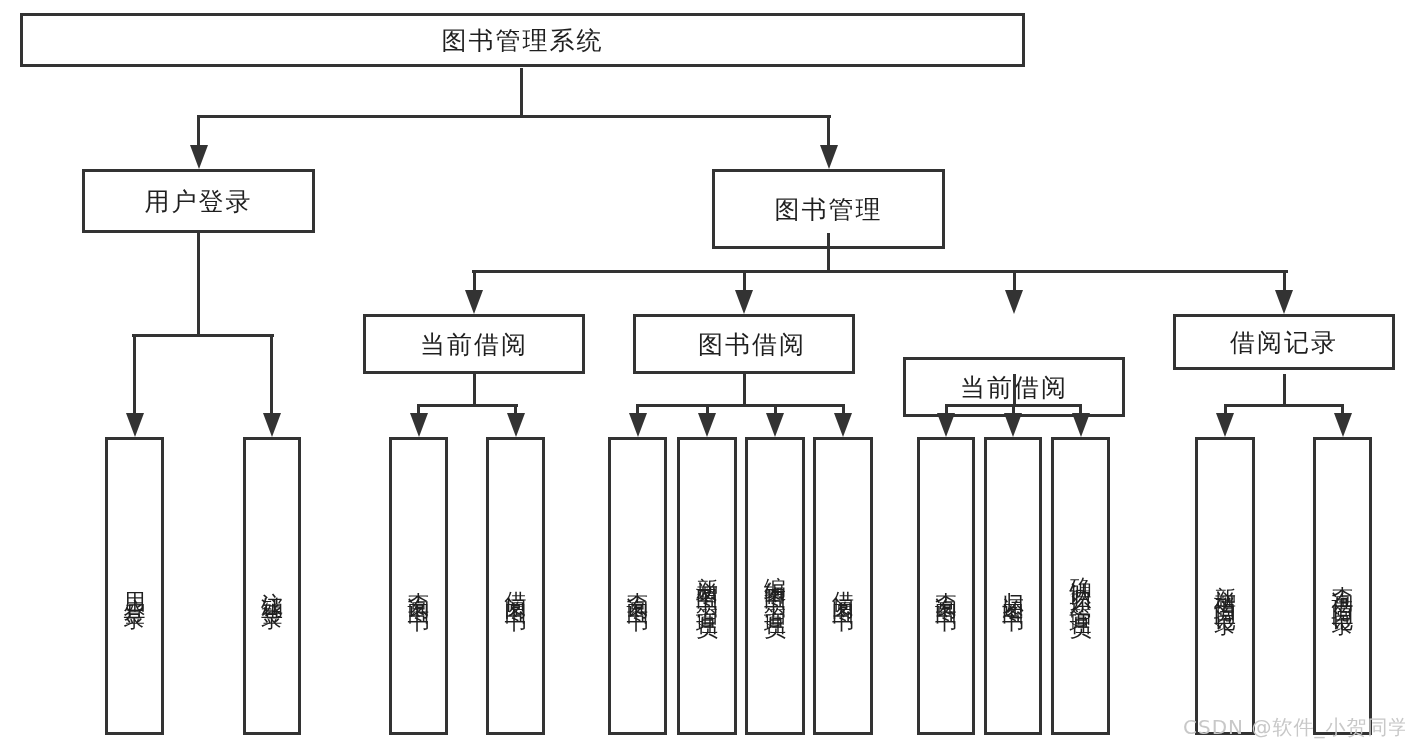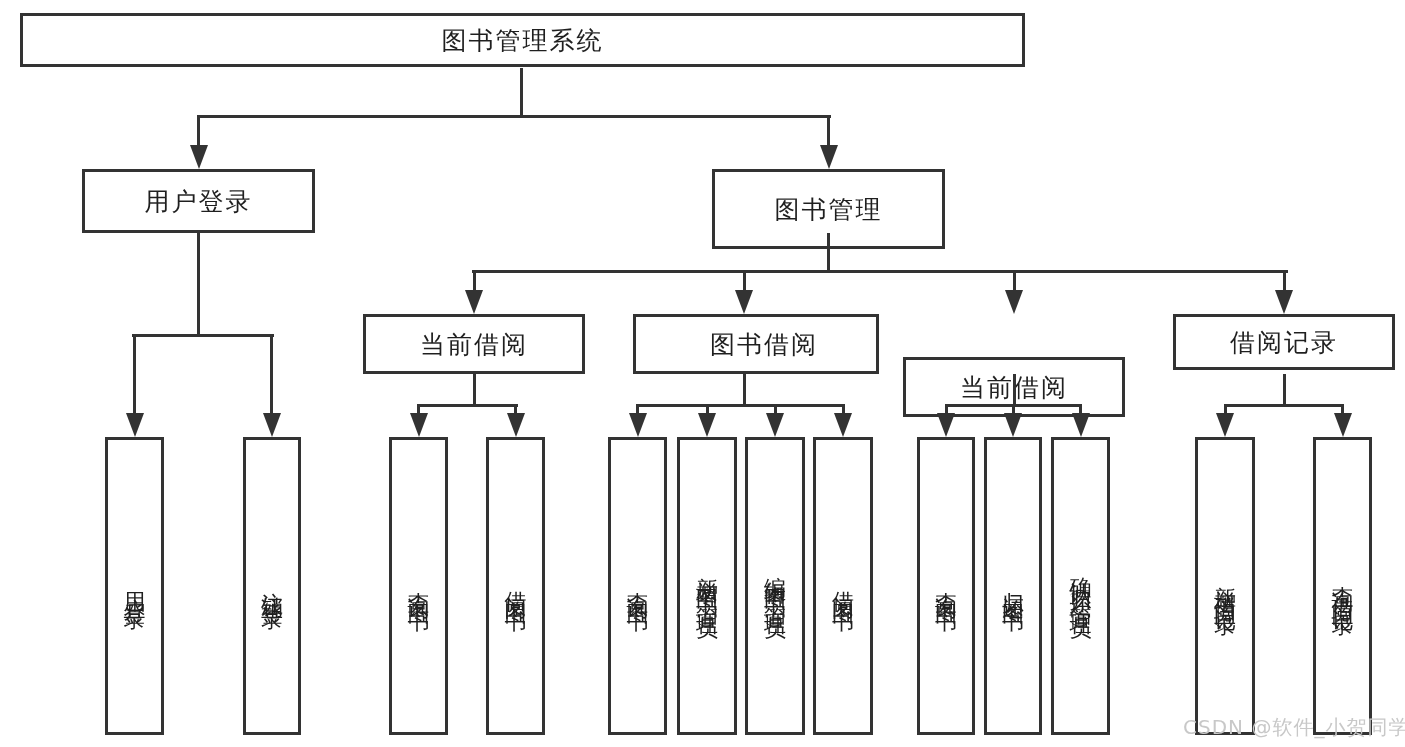--- a/index.html
+++ b/index.html
@@ -39,21 +39,21 @@
 <div id="canvas">
 
   <div class="box hlabel" style="left:20px;top:13px;width:1005px;height:54px;">图书管理系统</div>
 
   <div class="box hlabel" style="left:82px;top:169px;width:233px;height:64px;">用户登录</div>
 
   <div class="box hlabel" style="left:712px;top:169px;width:233px;height:80px;">图书管理</div>
 
   <div class="box hlabel" style="left:363px;top:314px;width:222px;height:60px;">当前借阅</div>
 
-  <div class="box hlabel" style="left:633px;top:314px;width:246px;height:60px;padding-left:16px;">图书借阅</div>
+  <div class="box hlabel" style="left:633px;top:314px;width:222px;height:60px;padding-left:16px;">图书借阅</div>
 
   <div class="box hlabel" style="left:903px;top:314px;width:222px;height:60px;margin-top:43px;">当前借阅</div>
 
   <div class="box hlabel" style="left:1173px;top:314px;width:222px;height:56px;">借阅记录</div>
 
   <div class="box leaf" style="left:105px;top:437px;width:59px;height:298px;">用户登录</div>
 
   <div class="box leaf" style="left:243px;top:437px;width:58px;height:298px;">注销登录</div>
 
   <div class="box leaf" style="left:389px;top:437px;width:59px;height:298px;">查询图书</div>

